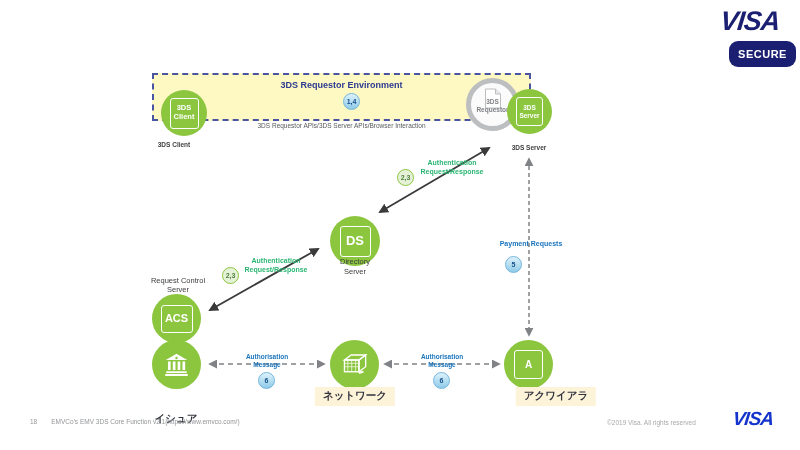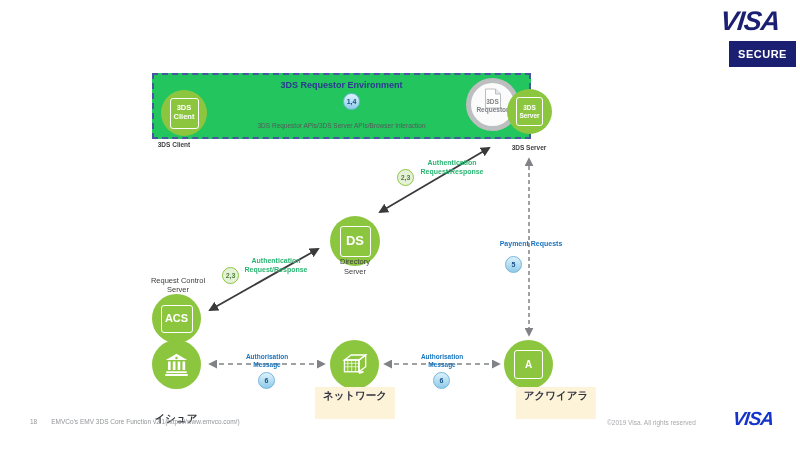--- a/index.html
+++ b/index.html
@@ -2,24 +2,24 @@
 <html><head>
 <meta charset="utf-8">
 <style>
   * { margin:0; padding:0; box-sizing:border-box; }
   body { background:#888; font-family:"Liberation Sans", sans-serif; }
   .slide { position:relative; width:800px; height:450px; background:#ffffff; overflow:hidden; margin:0 auto; }
 
   
   .title { position:absolute; left:30px; top:20px; font-size:27px; font-weight:bold; color:#1A1F71; letter-spacing:2px; }
   .visa-top { position:absolute; left:704px; top:6px; width:92px; text-align:center; font-size:27px; font-weight:900; font-style:italic; color:#1A1F71; letter-spacing:-1px; transform:skewX(-6deg); }
-  .secure-badge { position:absolute; left:729px; top:41px; width:67px; height:26px; background:#1A1F71; color:#fff; font-size:11px; font-weight:bold; display:flex; align-items:center; justify-content:center; letter-spacing:.5px; }
+  .secure-badge { position:absolute; left:729px; top:41px; width:67px; height:26px; background:#1A1F71; color:#fff; font-size:11px; font-weight:bold; display:flex; align-items:center; justify-content:center; letter-spacing:.5px;border-radius:9px; }
 
   
-  .env-box { position:absolute; left:152px; top:73px; width:379px; height:66px; background:#22c55e; border:2px dashed #4A55A2; }
+  .env-box { position:absolute; left:152px; top:73px; width:379px; height:48px; background:#fef9c3; border:2px dashed #4A55A2; }
   .env-title { position:absolute; left:0; top:5px; width:100%; text-align:center; color:#2B3990; font-weight:bold; font-size:9px; }
   .env-caption { position:absolute; left:0; top:47px; width:100%; text-align:center; color:#58595B; font-size:6.5px; }
 
   
   .node { position:absolute; border-radius:50%; background:#8CC63F; display:flex; align-items:center; justify-content:center; }
   .node-square { border:1.5px solid #fff; border-radius:3px; color:#fff; font-weight:bold; text-align:center; display:flex; align-items:center; justify-content:center; line-height:1.15; }
   .n-client { left:161px; top:90px; width:46px; height:46px; }
   .n-client .node-square { width:29px; height:31px; font-size:7.5px; }
   .n-requestor { left:466px; top:78px; width:53px; height:53px; background:#FBFBFC; border:5px solid #BCBEC0; }
   .req-doc { position:absolute; left:50%; top:5px; transform:translateX(-50%); }
@@ -40,21 +40,21 @@
   .lbl-client { left:174px; top:141px; }
   .lbl-server { left:529px; top:144px; }
   .lbl-ds { left:355px; top:257px; width:52px; font-size:7.5px; font-weight:normal; line-height:1.3; }
   .lbl-acs { left:178px; top:276px; width:62px; font-size:7.5px; font-weight:normal; line-height:1.2; }
 
   
   .jp-label { position:absolute; transform:translateX(-50%); font-size:10.5px; font-weight:bold; color:#33333f; text-align:center; white-space:nowrap; }
   .jp-issuer { left:176px; top:388px;margin-top:24px; }
   .jp-network { left:355px; top:387px; }
   .jp-acquirer { left:556px; top:387px; }
-  .hl { background:#FCF3D9; padding:2px 8px 16px; }
+  .hl { background:#FCF3D9; padding:2px 8px 3px; }
 
   
   .flow-label { position:absolute; transform:translateX(-50%); font-weight:bold; text-align:center; line-height:1.3; }
   .green-t { color:#2BB673; font-size:7px; }
   .blue-t { color:#1B75BC; font-size:7px; }
   .f-auth-upper { left:452px; top:158px; width:84px; }
   .f-auth-lower { left:276px; top:256px; width:84px; }
   .f-payment { left:531px; top:239px; white-space:nowrap; }
   .f-msg-left { left:267px; top:353px; width:62px; font-size:6.5px; }
   .f-msg-right { left:442px; top:353px; width:62px; font-size:6.5px; }

